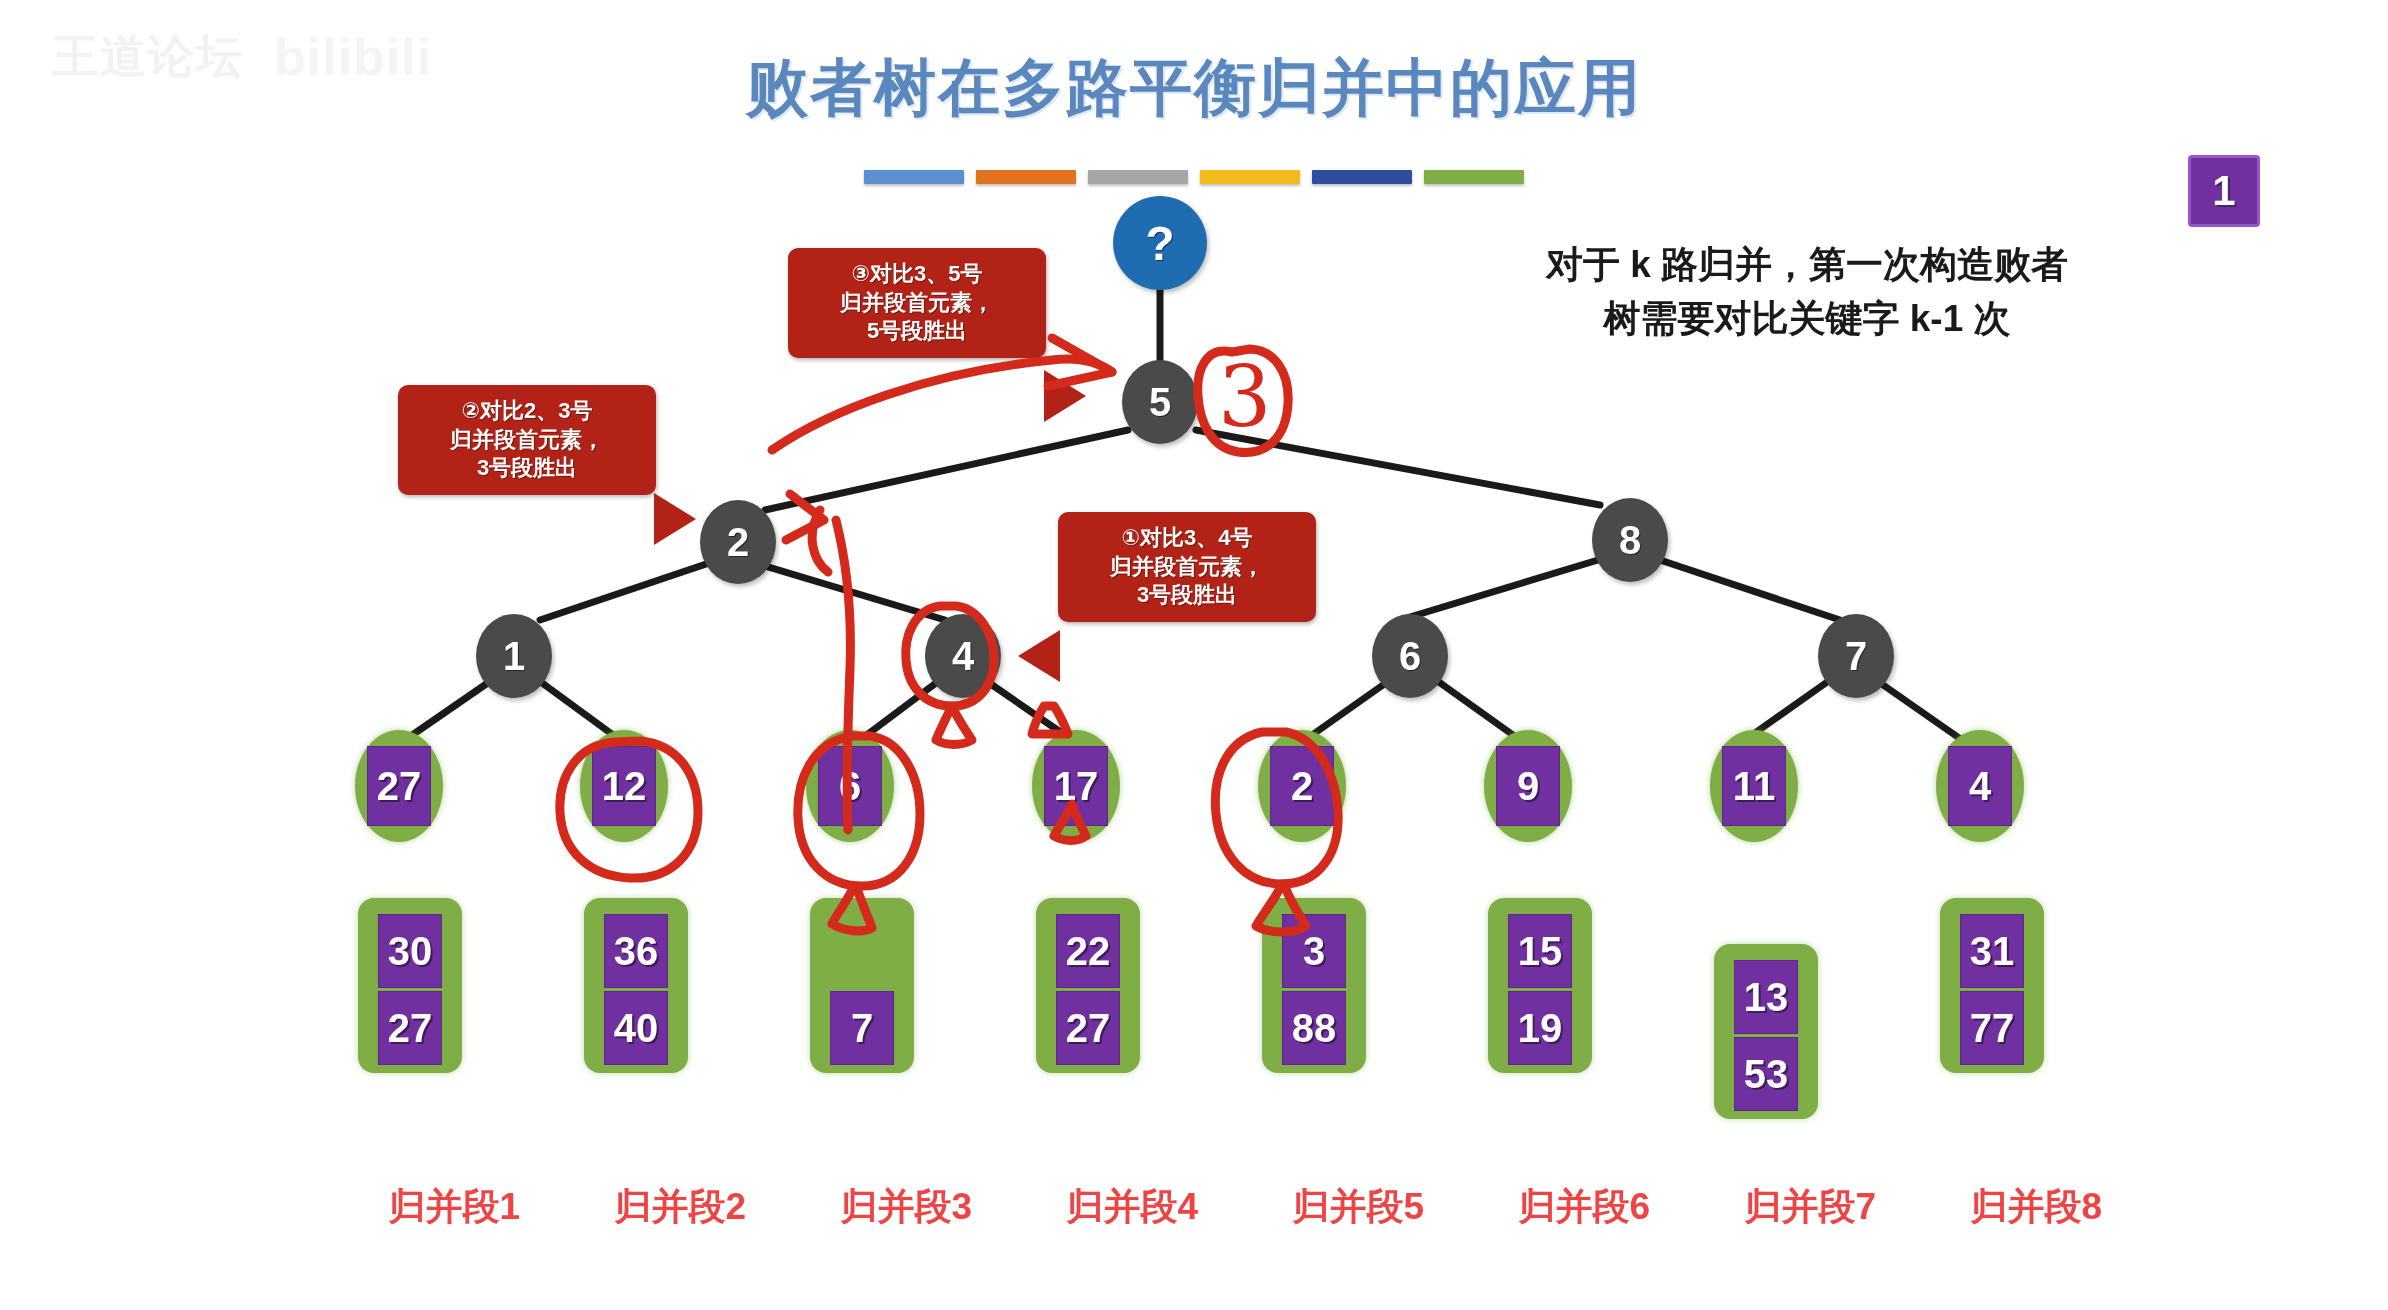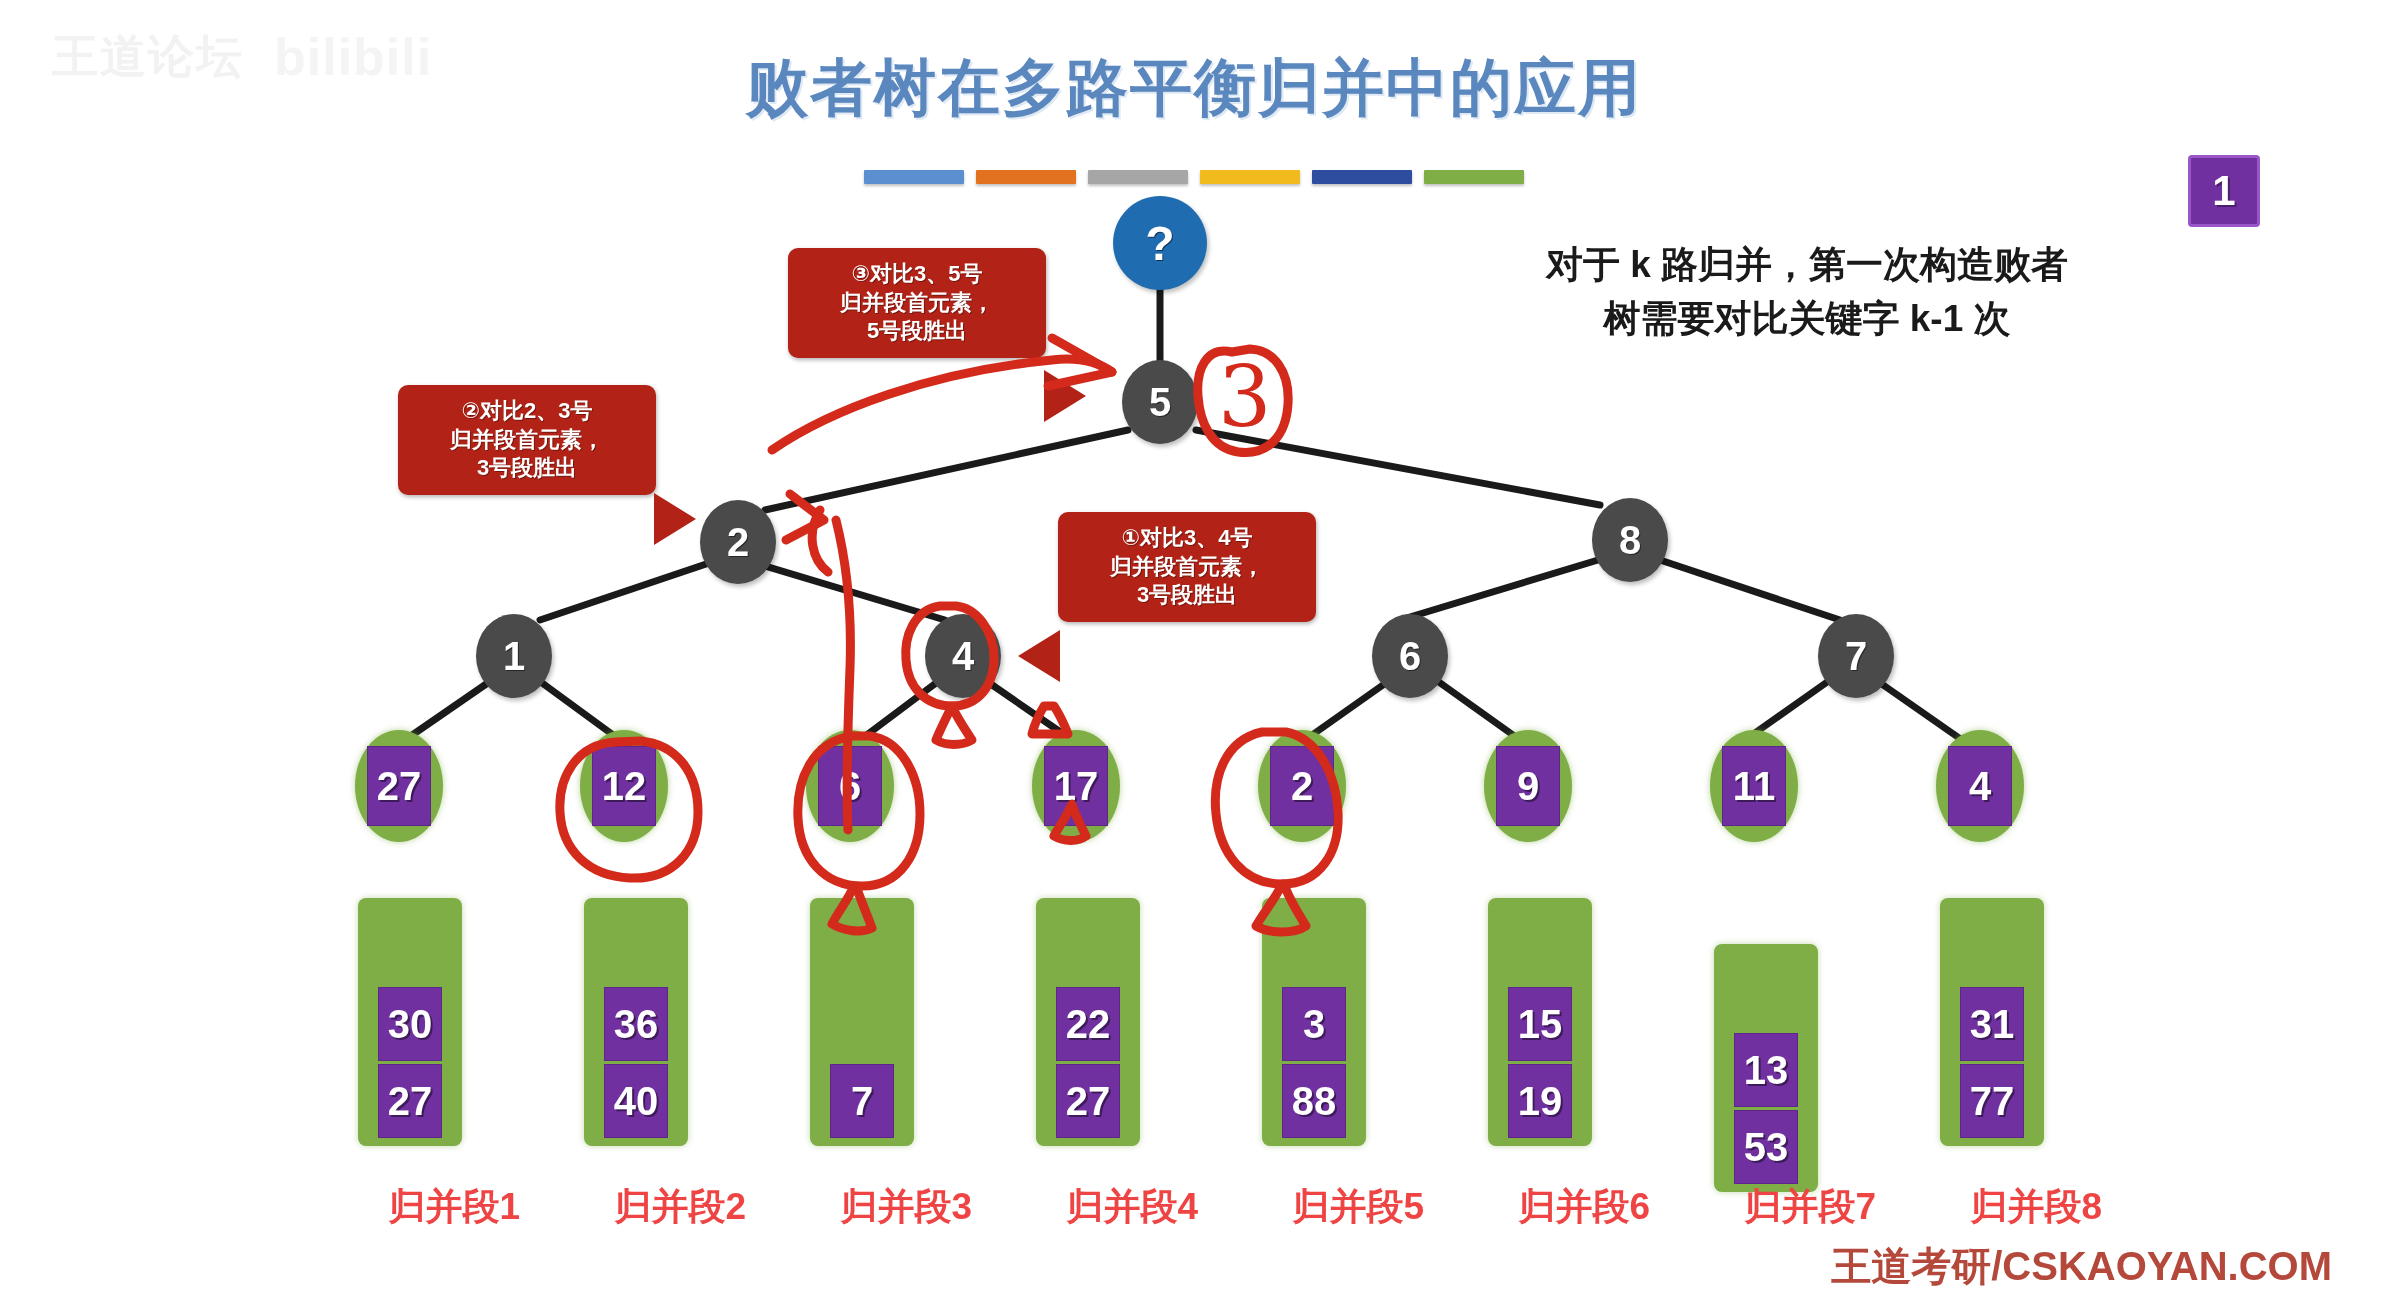--- a/index.html
+++ b/index.html
@@ -90,22 +90,22 @@
   .leaf .cell{
     width:62px;height:78px;background:#7030a0;
     display:flex;align-items:center;justify-content:center;
     color:#fff;font-size:40px;font-weight:bold;
     text-shadow:2px 2px 0 rgba(0,0,0,.45);
     border:1px solid #5c268a;
   }
 
   
   .segment{
-    position:absolute;width:104px;height:248px;
-    background:#7fae47;border-radius:8px;
+    position:absolute;width:104px;height:175px;
+    background:#7fae47;border-radius:16px;
     box-shadow:0 0 6px rgba(127,174,71,.45);
     display:flex;flex-direction:column;justify-content:flex-end;
     align-items:center;padding-bottom:8px;box-sizing:border-box;
   }
   .segment .cell{
     width:62px;height:72px;background:#7030a0;
     display:flex;align-items:center;justify-content:center;
     color:#fff;font-size:40px;font-weight:bold;
     text-shadow:2px 2px 0 rgba(0,0,0,.45);
     border:1px solid #5c268a;margin-top:3px;
@@ -343,15 +343,14 @@
 
       <path d="M1072,804 C1066,818 1058,828 1054,836 C1064,842 1078,842 1086,836
                C1080,824 1074,812 1072,804 Z"></path>
 
       <path d="M1044,706 C1038,716 1034,726 1032,734 L1068,734 C1064,724 1058,712 1054,706 Z"></path>
     </g>
   </svg>
 
   <div class="hand-num" style="left:1218px;top:348px;">3</div>
 
-  <div class="wm-bottom">王道考研/CSKAOYAN.COM</div>
 
 </div>
 
 </body></html>

